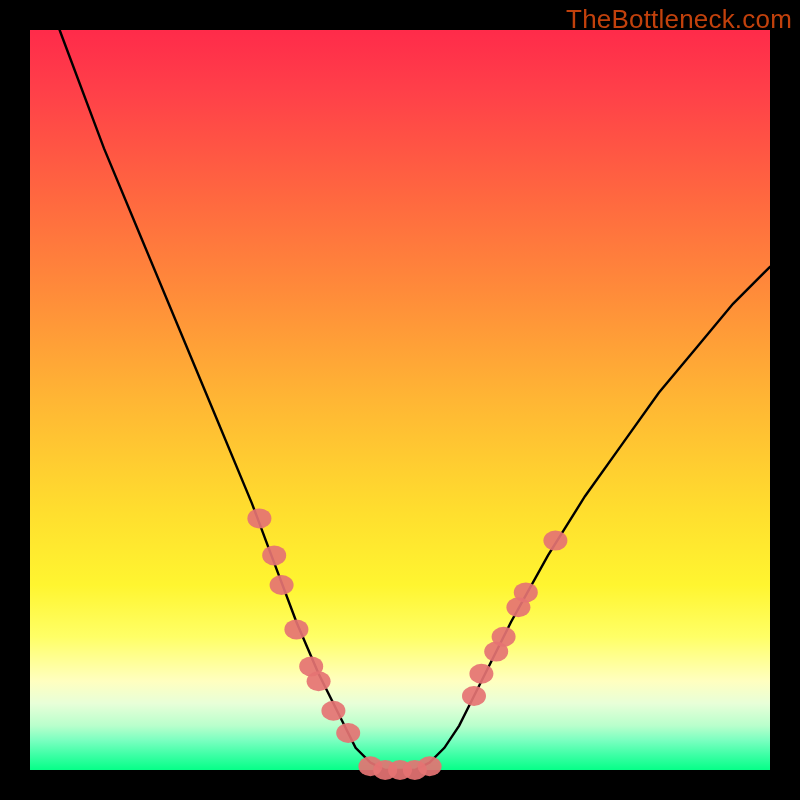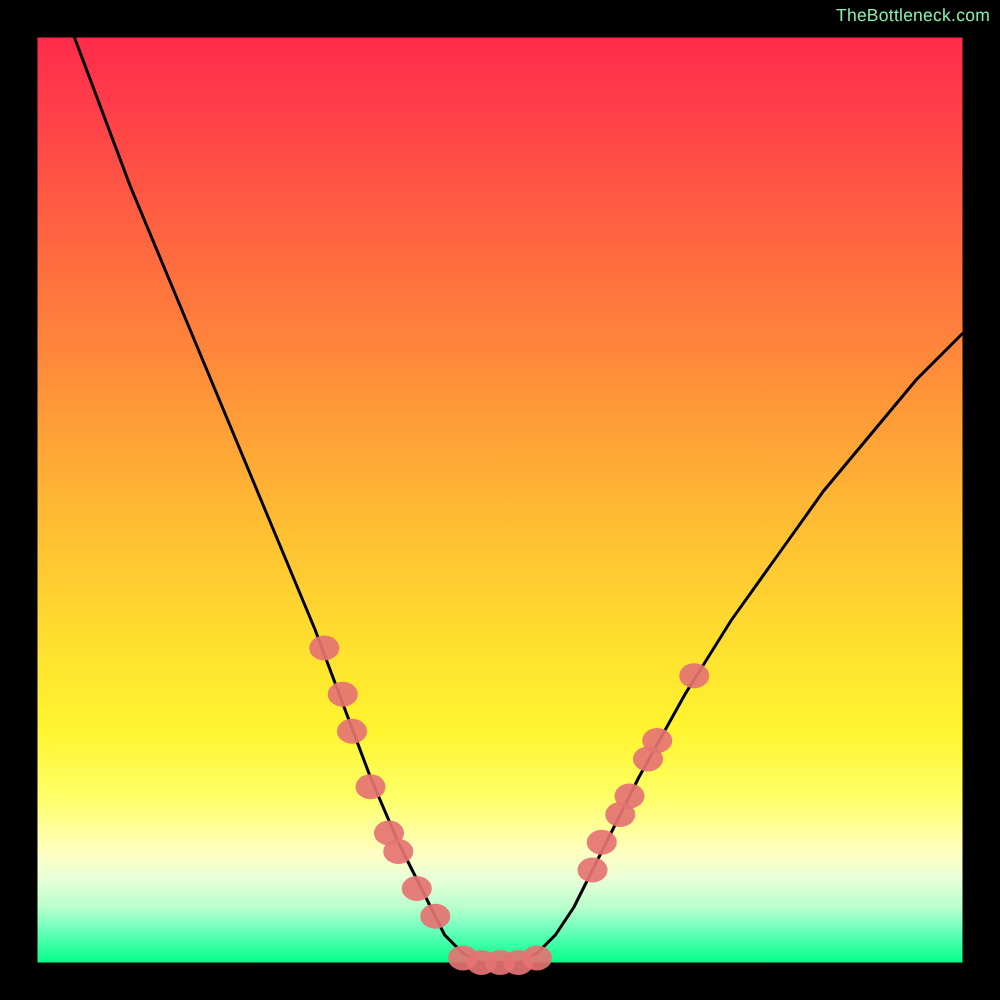--- a/index.html
+++ b/index.html
@@ -40,22 +40,22 @@
       #b9ffcc 94%,
       #7affc0 96%,
       #3cffa5 98%,
       #06ff88 100%
     );
   }
   .watermark {
     position: absolute;
     top: 4px;
     right: 8px;
-    color: #86efac;
-    font-size: 14px;
+    color: #c2410c;
+    font-size: 26px;
     font-weight: 400;
     letter-spacing: 0.2px;
     user-select: none;
   }
   svg.curve {
     position: absolute;
     left: 0;
     top: 0;
     width: 740px;
     height: 740px;

